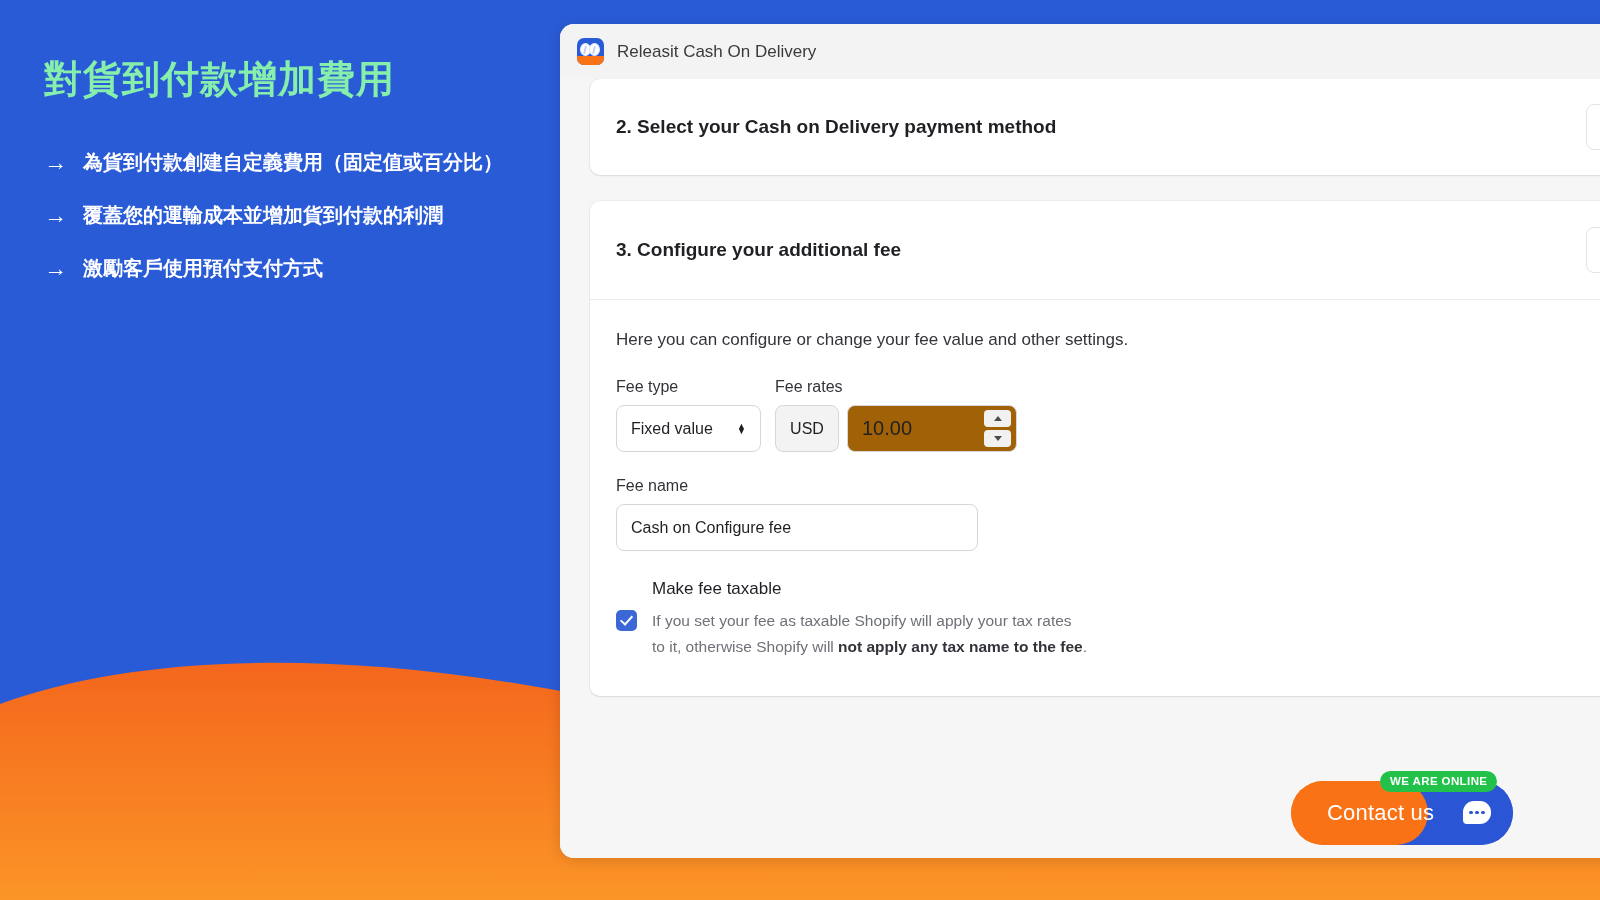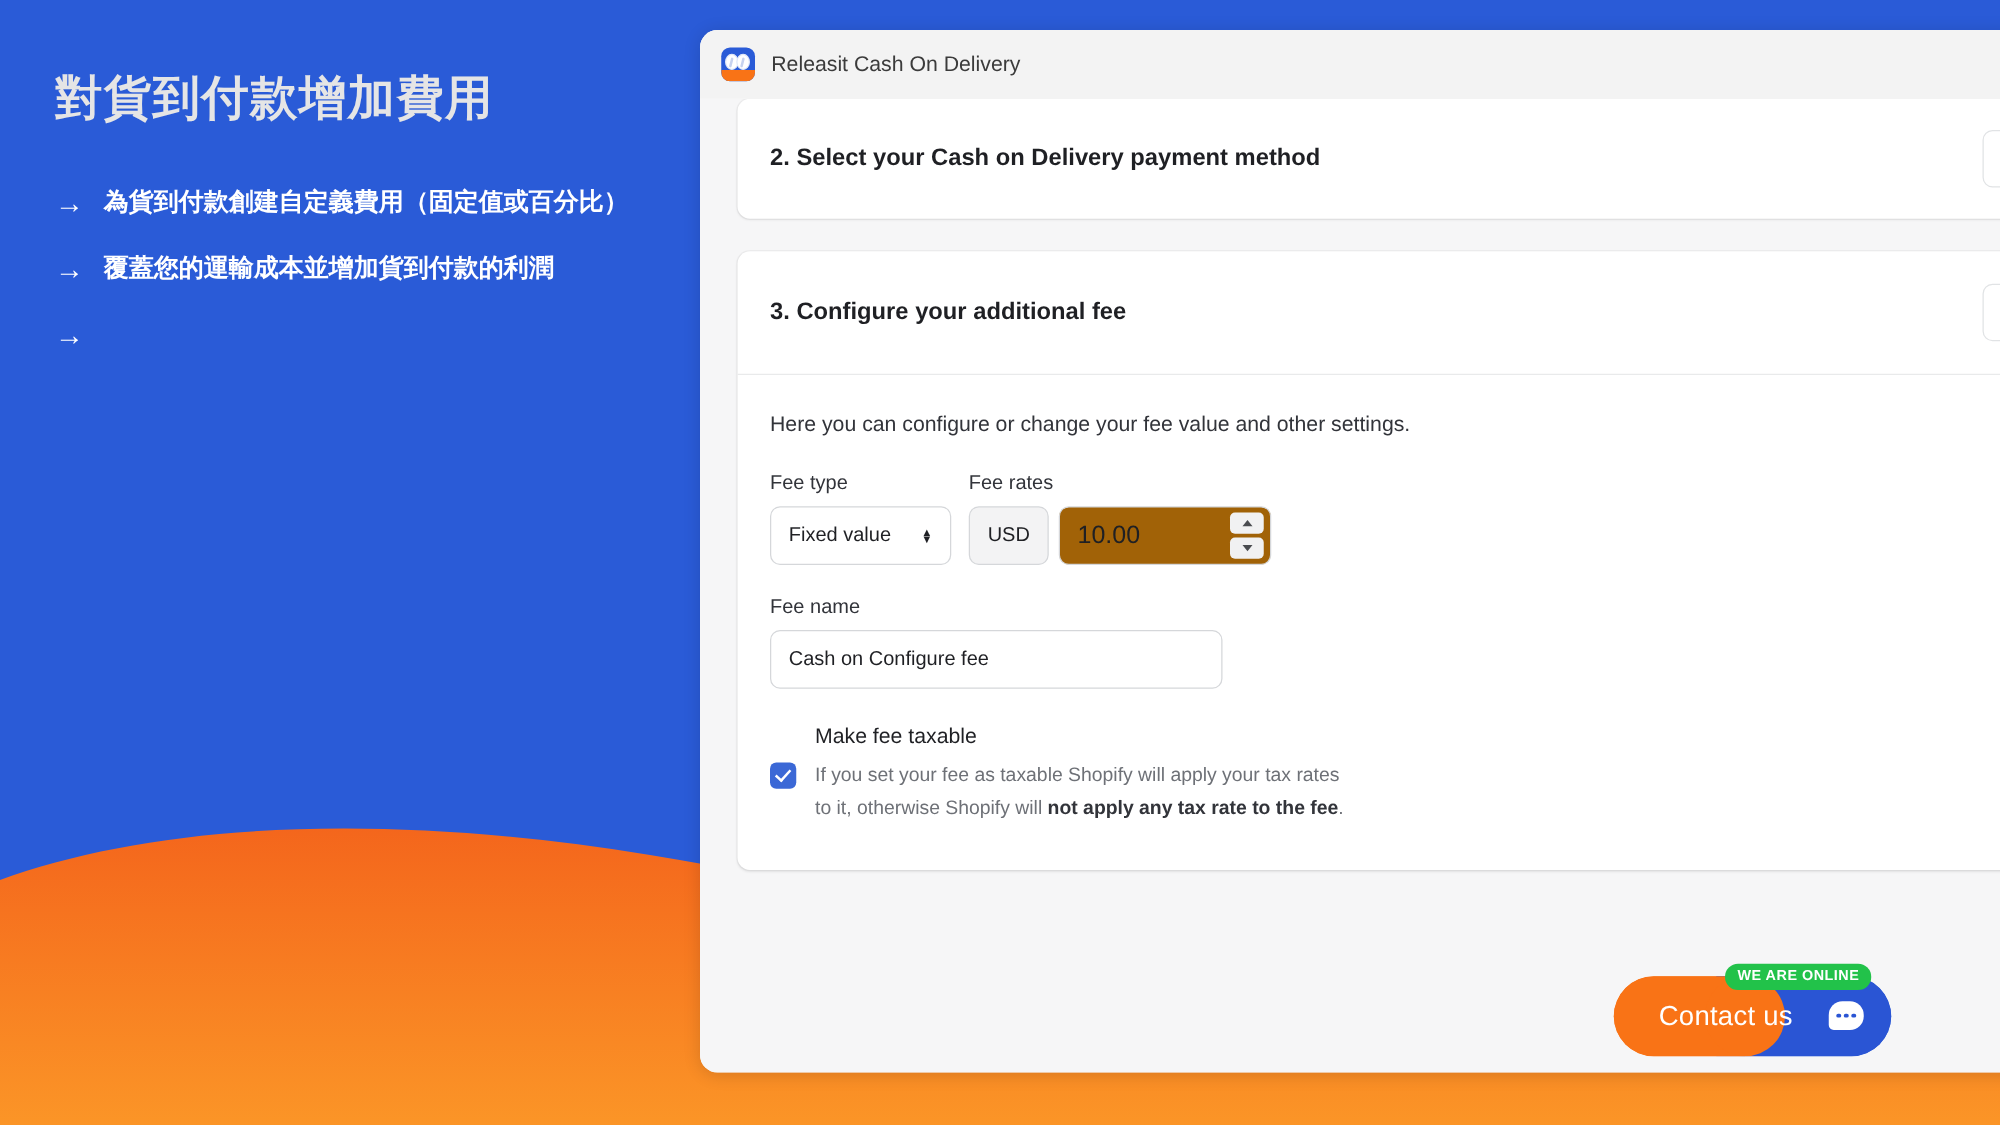--- a/index.html
+++ b/index.html
@@ -43,21 +43,21 @@
   }
   .promo-title {
     position: absolute;
     left: 44px;
     top: 56px;
     width: 480px;
     font-size: 38px;
     font-weight: 700;
     letter-spacing: 1px;
     line-height: 1.25;
-    color: #e5e5e5;
+    color: #86efac;
   }
   .bullets {
     position: absolute;
     left: 44px;
     top: 148px;
     width: 500px;
   }
   .bullet {
     display: flex;
     align-items: flex-start;
@@ -500,20 +500,21 @@
       <div class="bullet">
         <span class="bullet-arrow">→</span>
         <span class="bullet-text">為貨到付款創建自定義費用（固定值或百分比）</span>
       </div>
       <div class="bullet">
         <span class="bullet-arrow">→</span>
         <span class="bullet-text">覆蓋您的運輸成本並增加貨到付款的利潤</span>
       </div>
       <div class="bullet">
         <span class="bullet-arrow">→</span>
+        <span class="bullet-text">激勵客戶使用預付支付方式</span>
       </div>
     </div>
   </div>
 
   <div class="app-window">
 
     <div class="app-topbar">
       <div class="app-icon">
         <span class="coin c1"></span>
         <span class="coin c2"></span>
@@ -594,21 +595,21 @@
               <span>Cash on Configure fee</span>
             </div>
           </div>
 
           <div class="check-row">
             <span class="checkbox"></span>
             <div class="check-body">
               <div class="check-label">Make fee taxable</div>
               <div class="check-help">
                 <span>If you set your fee as taxable Shopify will apply your tax rates</span><br>
-                <span>to it, otherwise Shopify will </span><b>not apply any tax rate to the fee</b><span>.</span>
+                <span>to it, otherwise Shopify will </span><b>not apply any tax name to the fee</b><span>.</span>
               </div>
             </div>
           </div>
 
         </div>
       </div>
 
     </div>
   </div>
 

